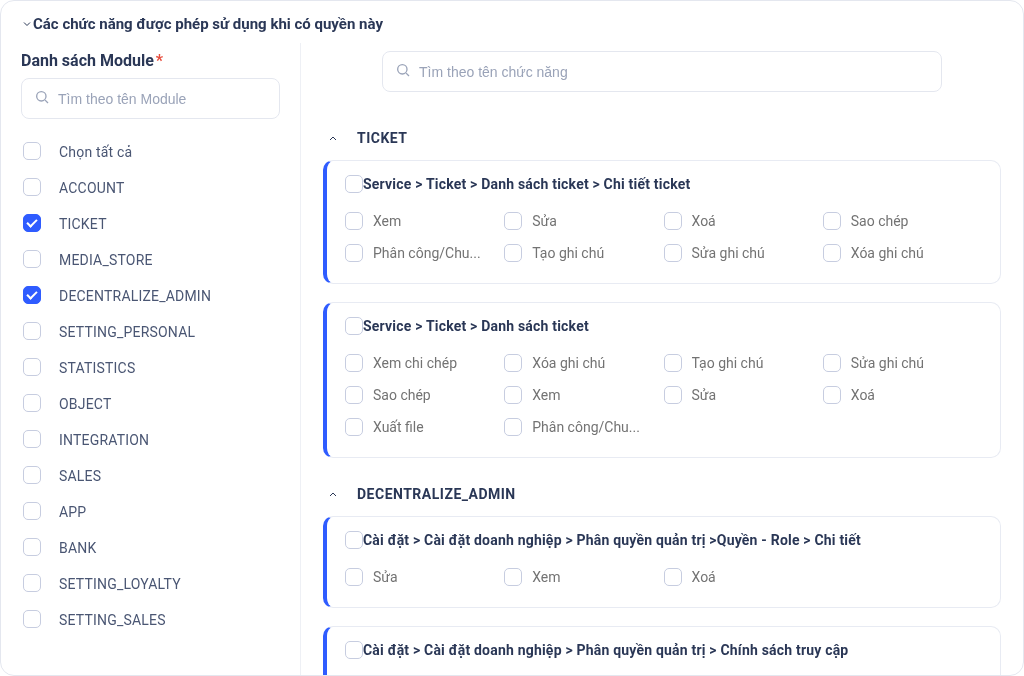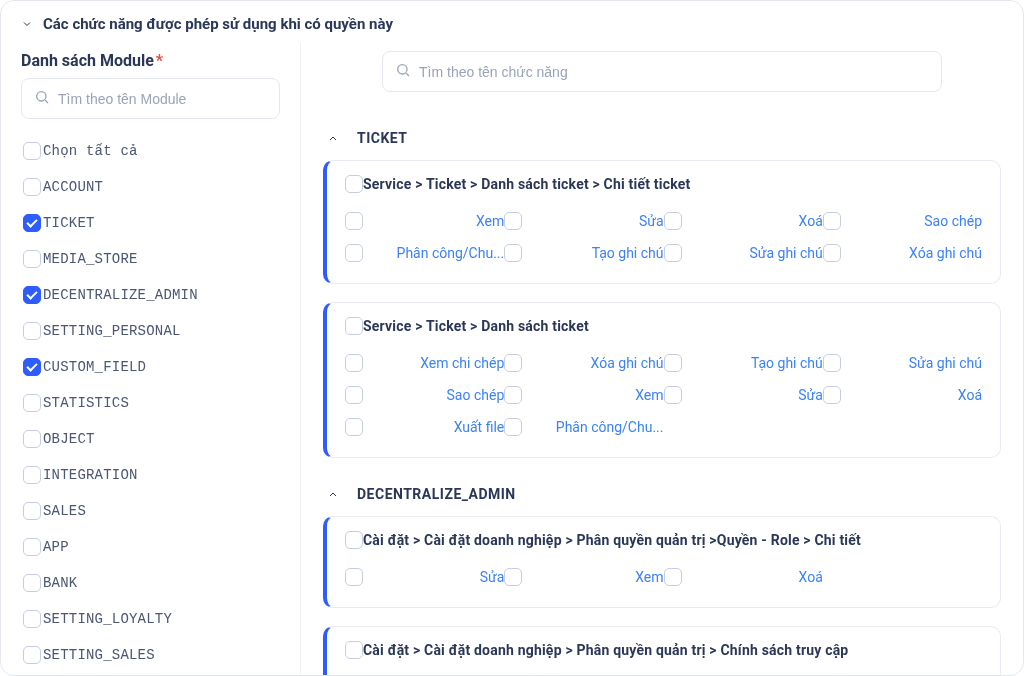--- a/index.html
+++ b/index.html
@@ -14,21 +14,20 @@
     height: 676px;
     border: 1px solid #e4e7ef;
     border-radius: 14px;
     overflow: hidden;
     display: flex;
     flex-direction: column;
   }
   .header {
     display: flex;
     align-items: center;
-    gap: 10px;
     padding: 14px 20px 10px 20px;
     font-weight: 700;
     font-size: 15px;
     color: #2a3756;
   }
   .chevron {
     width: 12px;
     height: 12px;
     display: inline-flex;
     align-items: center;
@@ -71,27 +70,26 @@
     flex: 1;
     font-size: 14px;
     color: #737373;
     background: transparent;
   }
   .search-box input::placeholder { color: #9aa3b8; }
   .search-icon svg { width: 16px; height: 16px; stroke: #9aa3b8; stroke-width: 2; fill: none; }
   .module-list { display: flex; flex-direction: column; gap: 4px; }
   .module-item {
     display: flex;
-    align-items: center;
-    gap: 2px;
+    align-items: flex-end;
+    gap: 18px;
     padding: 7px 2px;
     cursor: pointer;
     color: #4a5673;
     letter-spacing: 0.2px;
-    font-family: Liberation Mono, monospace;
   }
   .cbx {
     width: 18px;
     height: 18px;
     border: 1.5px solid #c7cde0;
     border-radius: 5px;
     display: inline-flex;
     align-items: center;
     justify-content: center;
     flex-shrink: 0;
@@ -153,24 +151,23 @@
   .perm-grid {
     display: flex;
     flex-wrap: wrap;
   }
   .perm-item {
     width: 25%;
     display: flex;
     align-items: center;
     gap: 10px;
     padding: 7px 0;
-    color: #3b82f6;
+    color: #737373;
     cursor: pointer;
     overflow: hidden;
-    justify-content: space-between;
   }
   .perm-item .plabel {
     white-space: nowrap;
     overflow: hidden;
     text-overflow: ellipsis;
   }
 </style>
 </head>
 <body>
 
@@ -217,24 +214,20 @@
             <span class="cbx"></span>
             <span>MEDIA_STORE</span>
           </div>
           <div class="module-item">
             <span class="cbx checked"></span>
             <span>DECENTRALIZE_ADMIN</span>
           </div>
           <div class="module-item">
             <span class="cbx"></span>
             <span>SETTING_PERSONAL</span>
-          </div>
-          <div class="module-item">
-            <span class="cbx checked"></span>
-            <span>CUSTOM_FIELD</span>
           </div>
           <div class="module-item">
             <span class="cbx"></span>
             <span>STATISTICS</span>
           </div>
           <div class="module-item">
             <span class="cbx"></span>
             <span>OBJECT</span>
           </div>
           <div class="module-item">

